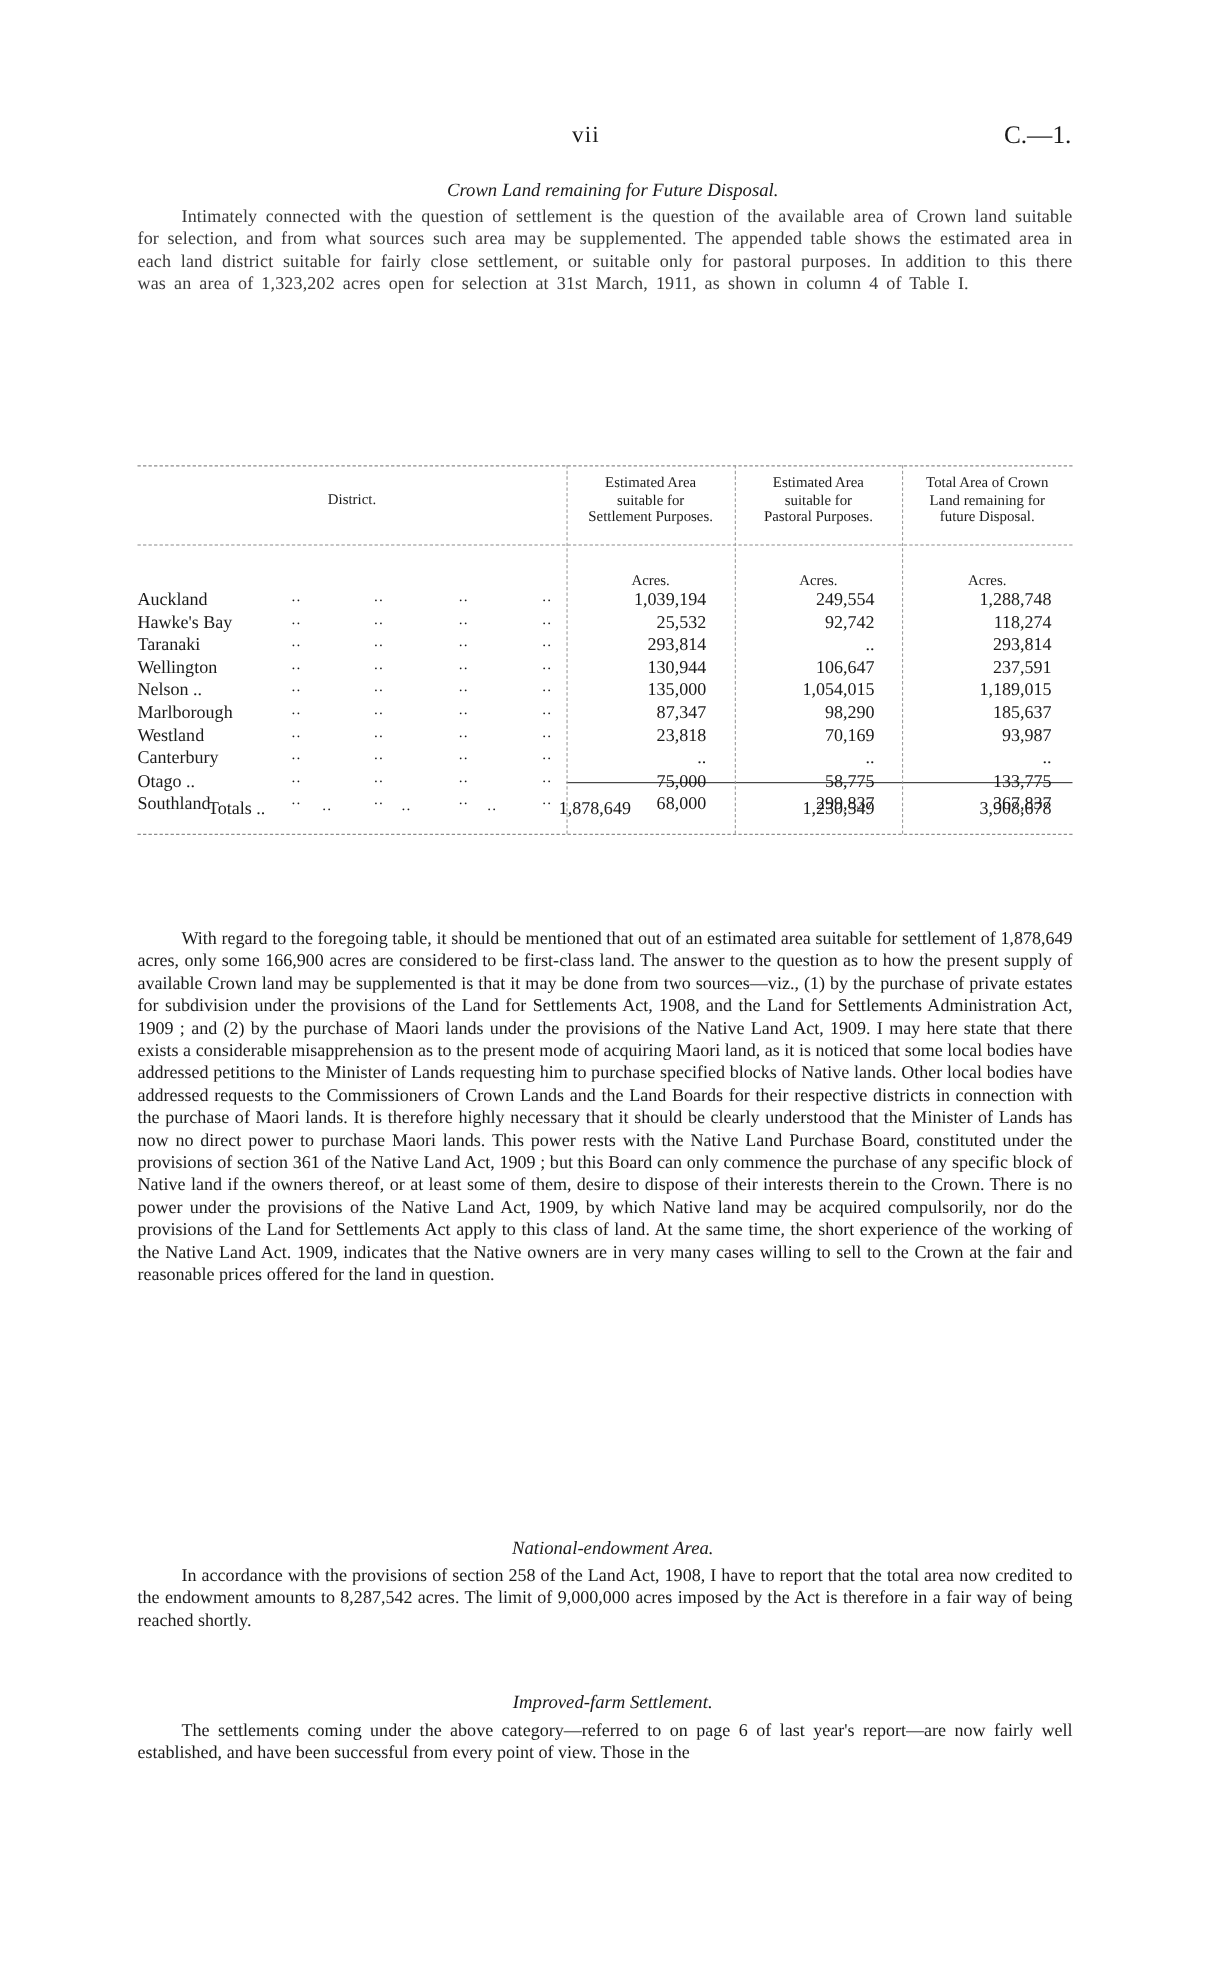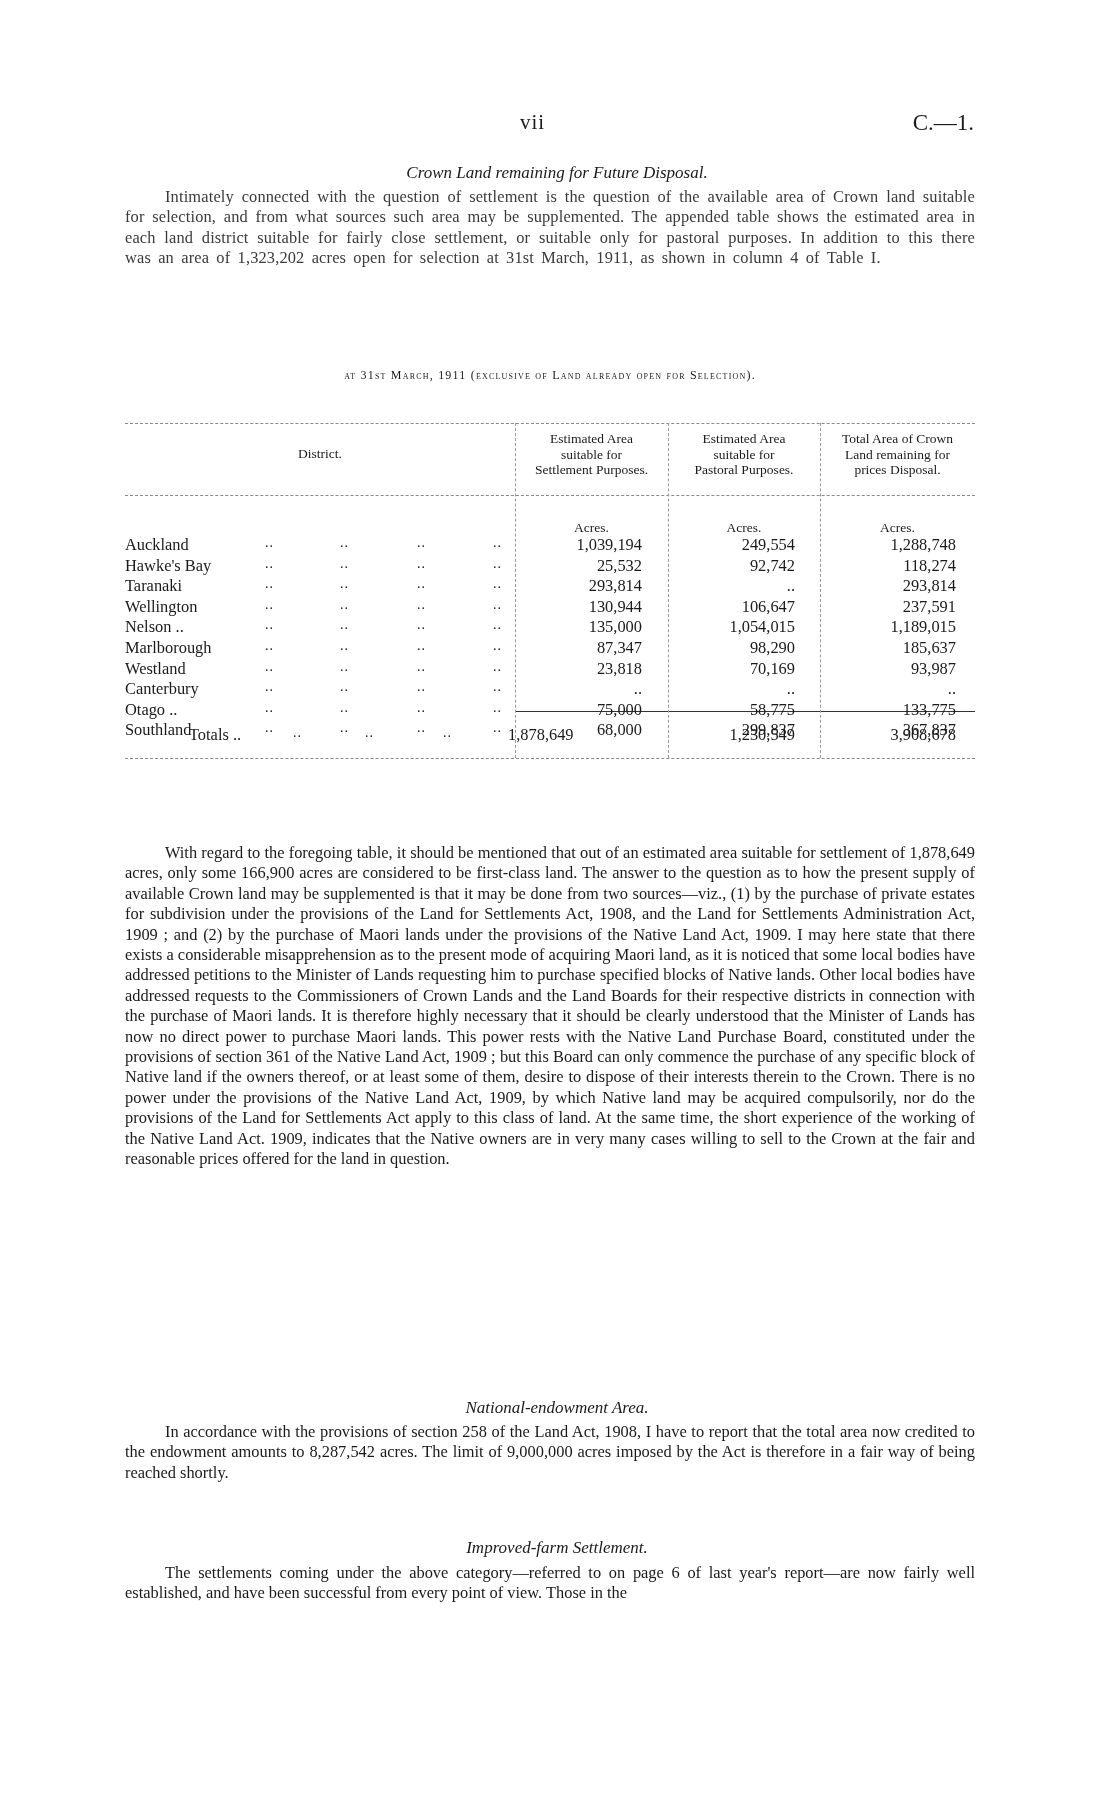--- a/index.html
+++ b/index.html
@@ -118,21 +118,20 @@
 
 <div class="page-header">
   <span class="page-number">vii</span>
   <span class="doc-ref">C.—1.</span>
 </div>
 
 <div class="section-title" style="top:163px;">Crown Land remaining for Future Disposal.</div>
 <p class="para light" style="top:187px; word-spacing:3px;">Intimately connected with the question of settlement is the question of the available area of Crown land suitable for selection, and from what sources such area may be supplemented. The appended table shows the estimated area in each land district suitable for fairly close settlement, or suitable only for pastoral purposes. In addition to this there was an area of 1,323,202 acres open for selection at 31st March, 1911, as shown in column 4 of Table I.</p>
 
 <div class="table-caption">
-  <span class="line2">at 31st March, 1911 (exclusive of Land already open for Selection).</span>
 </div>
 
 <div class="data-table">
   <div class="rule" style="top:0; left:0; width:850px;"></div>
   <div class="rule" style="top:72px; left:0; width:850px;"></div>
   <div class="rule" style="top:288px; left:390px; width:460px; border-top:1.5px solid #333;"></div>
   <div class="rule" style="top:335px; left:0; width:850px;"></div>
 
   <div class="vrule" style="left:390px; top:0; height:335px;"></div>
   <div class="vrule" style="left:543px; top:0; height:335px;"></div>
@@ -147,21 +146,21 @@
     <div>Settlement Purposes.</div>
   </div>
   <div class="th" style="left:543px; width:152px; top:8px;">
     <div>Estimated Area</div>
     <div>suitable for</div>
     <div>Pastoral Purposes.</div>
   </div>
   <div class="th" style="left:695px; width:155px; top:8px;">
     <div>Total Area of Crown</div>
     <div>Land remaining for</div>
-    <div>prices Disposal.</div>
+    <div>future Disposal.</div>
   </div>
 
   <div class="units" style="left:390px; width:153px; top:97px; text-align:center;">Acres.</div>
   <div class="units" style="left:543px; width:152px; top:97px; text-align:center;">Acres.</div>
   <div class="units" style="left:695px; width:155px; top:97px; text-align:center;">Acres.</div>
 
   <div id="rows-container">
       <div class="row" style="top: 112px;"><span class="name">Auckland</span><span class="dots"><span style="left: 140px;">..</span><span style="left: 215px;">..</span><span style="left: 292px;">..</span><span style="left: 368px;">..</span></span><span class="num" style="left: 387px; width: 130px;">1,039,194</span><span class="num" style="left: 540px; width: 130px;">249,554</span><span class="num" style="left: 695px; width: 136px;">1,288,748</span></div>
       <div class="row" style="top: 132.6px;"><span class="name">Hawke's Bay</span><span class="dots"><span style="left: 140px;">..</span><span style="left: 215px;">..</span><span style="left: 292px;">..</span><span style="left: 368px;">..</span></span><span class="num" style="left: 387px; width: 130px;">25,532</span><span class="num" style="left: 540px; width: 130px;">92,742</span><span class="num" style="left: 695px; width: 136px;">118,274</span></div>
       <div class="row" style="top: 153.2px;"><span class="name">Taranaki</span><span class="dots"><span style="left: 140px;">..</span><span style="left: 215px;">..</span><span style="left: 292px;">..</span><span style="left: 368px;">..</span></span><span class="num" style="left: 387px; width: 130px;">293,814</span><span class="num" style="left: 540px; width: 130px;">..</span><span class="num" style="left: 695px; width: 136px;">293,814</span></div>

